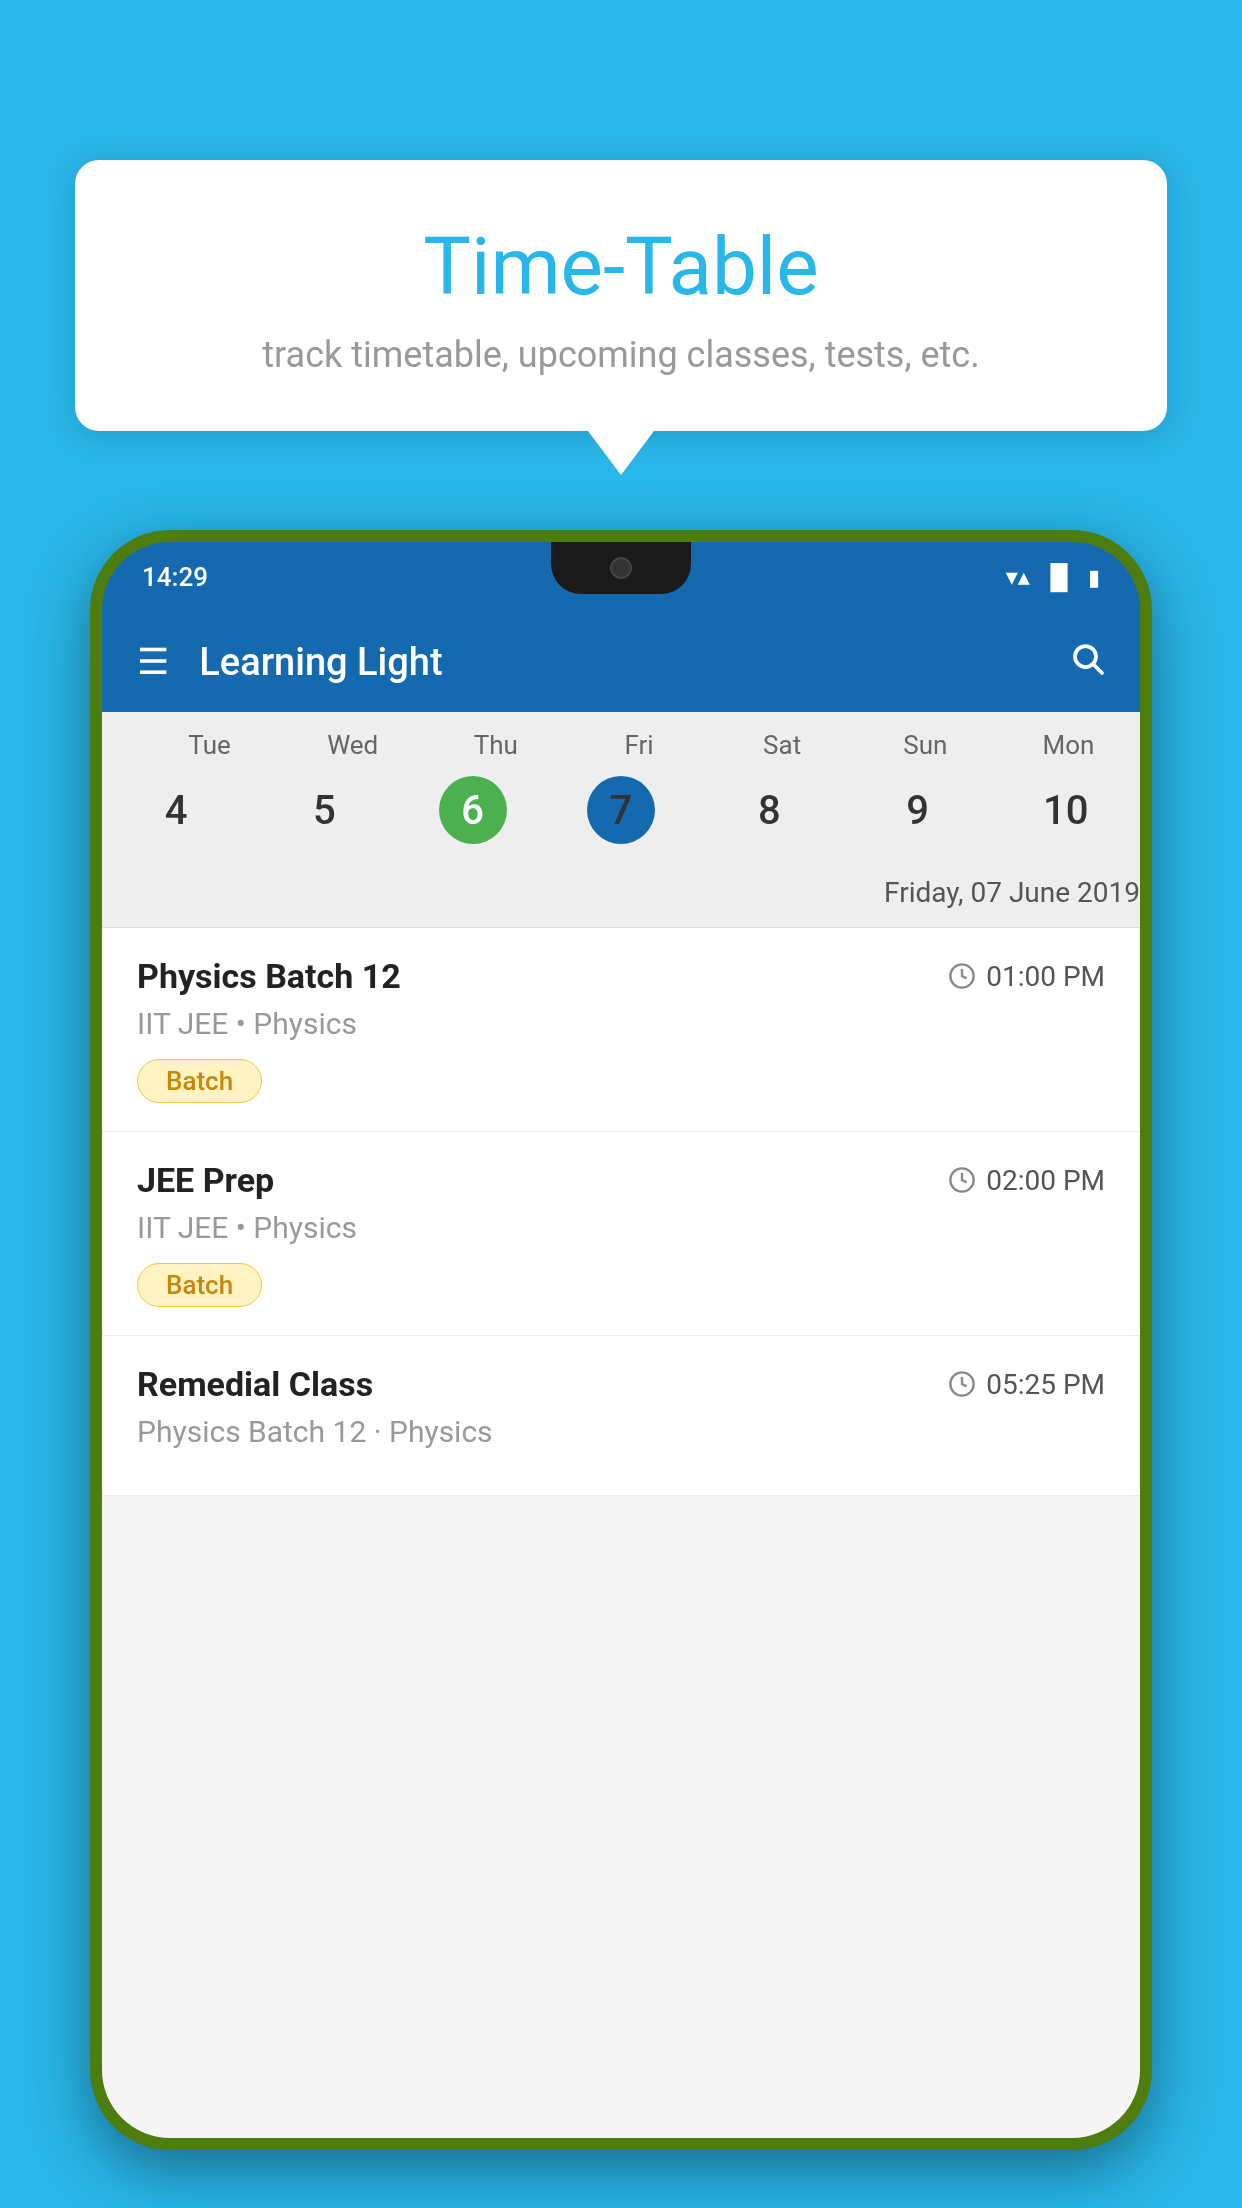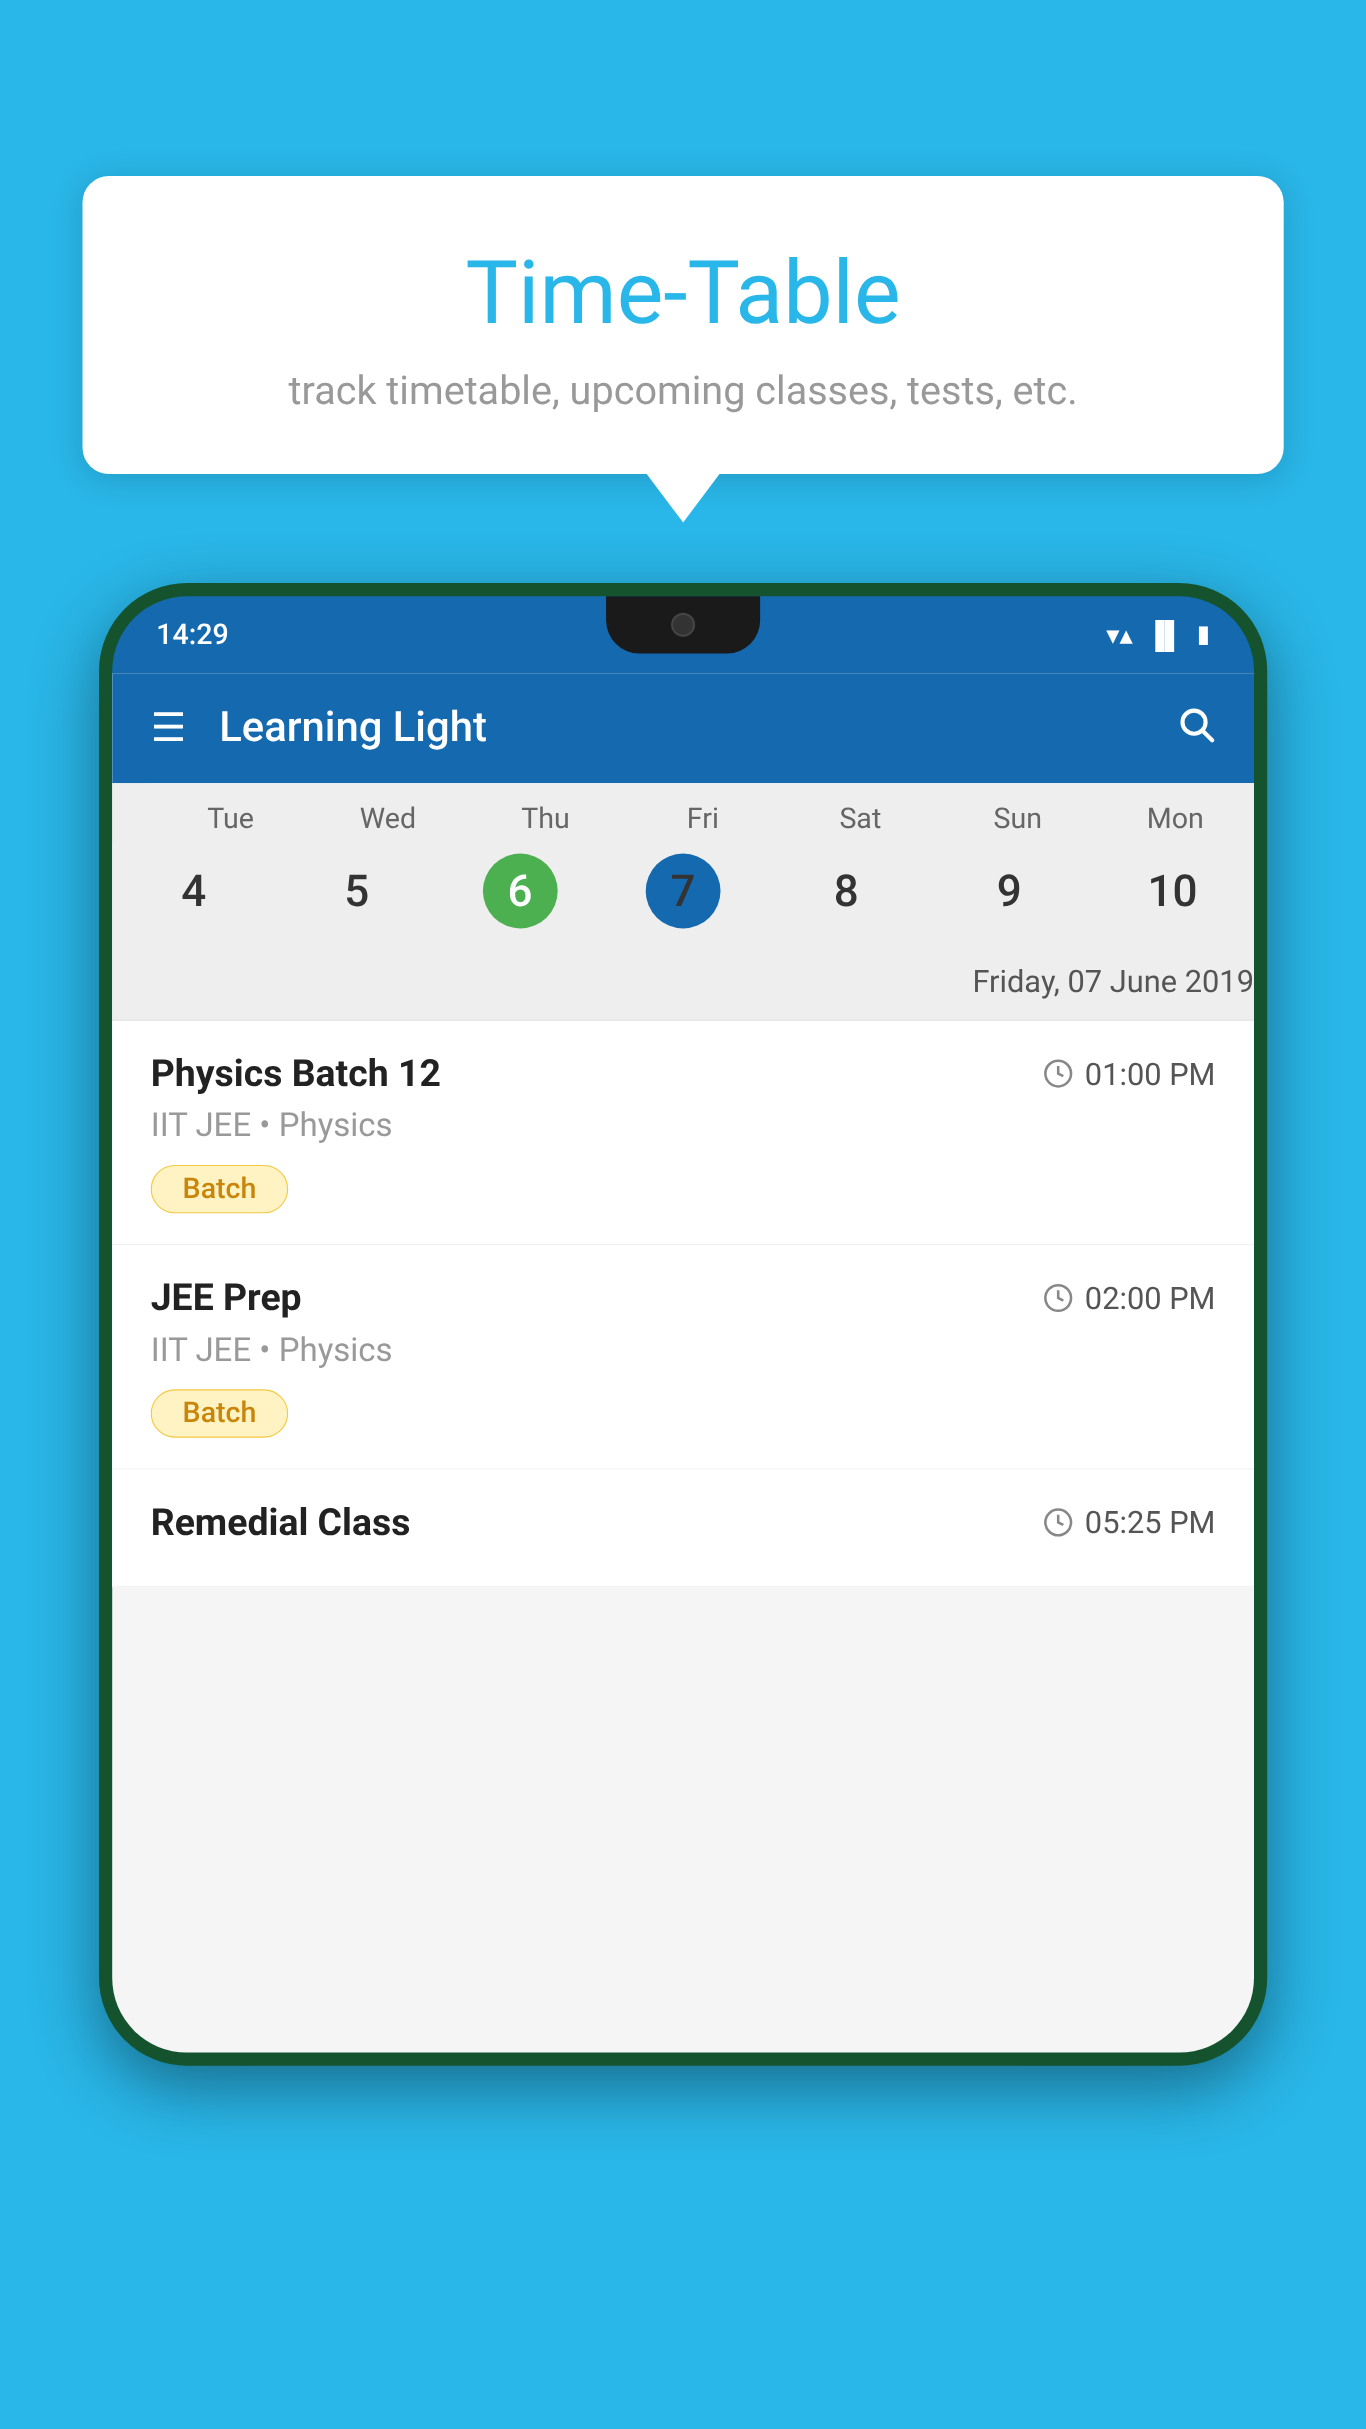--- a/index.html
+++ b/index.html
@@ -57,22 +57,22 @@
     .phone-container {
       position: absolute;
       top: 530px;
       left: 90px;
       right: 90px;
       bottom: 0;
     }
 
     .phone-frame {
       width: 100%;
-      height: 1348px;
-      background: #14532d;
+      height: 1620px;
+      background: #4d7c0f;
       border-radius: 80px;
       padding: 4px;
       position: relative;
       box-shadow: 0 20px 60px rgba(0,0,0,0.4);
     }
 
     
     .phone-notch-bar {
       position: absolute;
       top: 12px;
@@ -389,18 +389,19 @@
           <div class="class-item-header">
             <span class="class-name">Remedial Class</span>
             <span class="class-time">
               <svg width="28" height="28" viewBox="0 0 24 24" fill="none" stroke="#888" stroke-width="2" style="display:inline-block;vertical-align:middle;">
                 <circle cx="12" cy="12" r="10"></circle>
                 <polyline points="12 6 12 12 16 14"></polyline>
               </svg>
               05:25 PM
             </span>
           </div>
+          <div class="class-subtitle">Physics Batch 12 · Physics</div>
         </div>
 
       </div>
     </div>
   </div>
 </div>
 
 </body></html>

